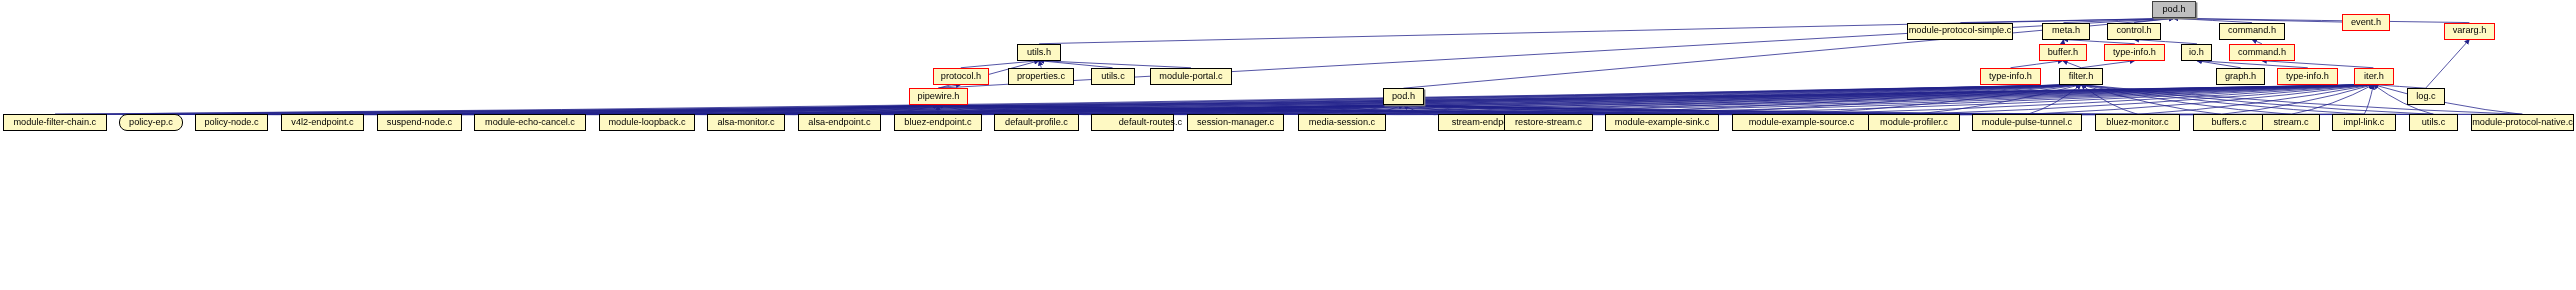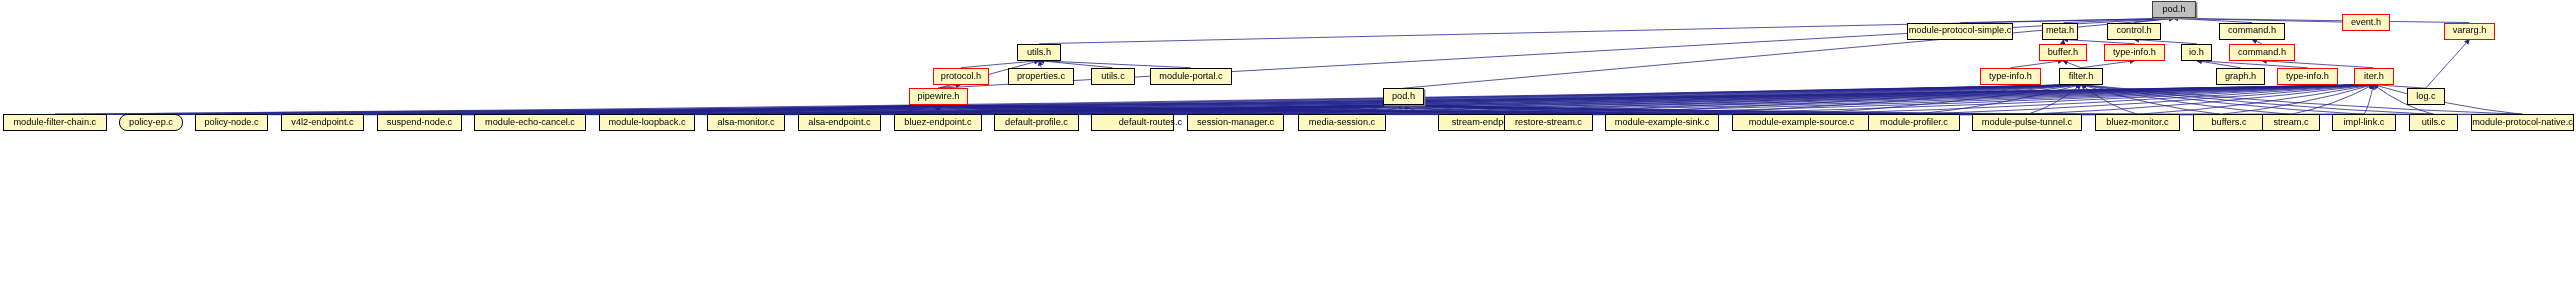--- a/index.html
+++ b/index.html
@@ -174,21 +174,21 @@
         <path d="M 3146 162 Q 3254 151 3362 120" marker-end="url(#arrow)"></path>
         <path d="M 3245 162 Q 3303.5 151 3362 120" marker-end="url(#arrow)"></path>
         <path d="M 3349 162 Q 3355.5 151 3362 120" marker-end="url(#arrow)"></path>
         <path d="M 3447 162 Q 3404.5 151 3362 120" marker-end="url(#arrow)"></path>
         <path d="M 3573 162 Q 3467.5 151 3362 120" marker-end="url(#arrow)"></path>
       </g>
   </svg>
   <div id="node-layer">
       <div class="node root shadow" style="left: 2152px; top: 1.4px; width: 44px;">pod.h</div>
       <div class="node" style="left: 1907px; top: 22.6px; width: 106px;">module-protocol-simple.c</div>
-      <div class="node" style="left: 2042px; top: 22.6px; width: 36px;">meta.h</div>
+      <div class="node" style="left: 2042px; top: 22.6px; width: 48px;">meta.h</div>
       <div class="node" style="left: 2107px; top: 22.6px; width: 54px;">control.h</div>
       <div class="node" style="left: 2219px; top: 22.6px; width: 66px;">command.h</div>
       <div class="node red" style="left: 2342px; top: 14px; width: 48px;">event.h</div>
       <div class="node red" style="left: 2444px; top: 22.6px; width: 51px;">vararg.h</div>
       <div class="node red" style="left: 2039px; top: 44px; width: 48px;">buffer.h</div>
       <div class="node red" style="left: 2104px; top: 44px; width: 61px;">type-info.h</div>
       <div class="node" style="left: 2181px; top: 44px; width: 31px;">io.h</div>
       <div class="node red" style="left: 2229px; top: 44px; width: 66px;">command.h</div>
       <div class="node red" style="left: 1980px; top: 68px; width: 61px;">type-info.h</div>
       <div class="node" style="left: 2059px; top: 68px; width: 44px;">filter.h</div>

